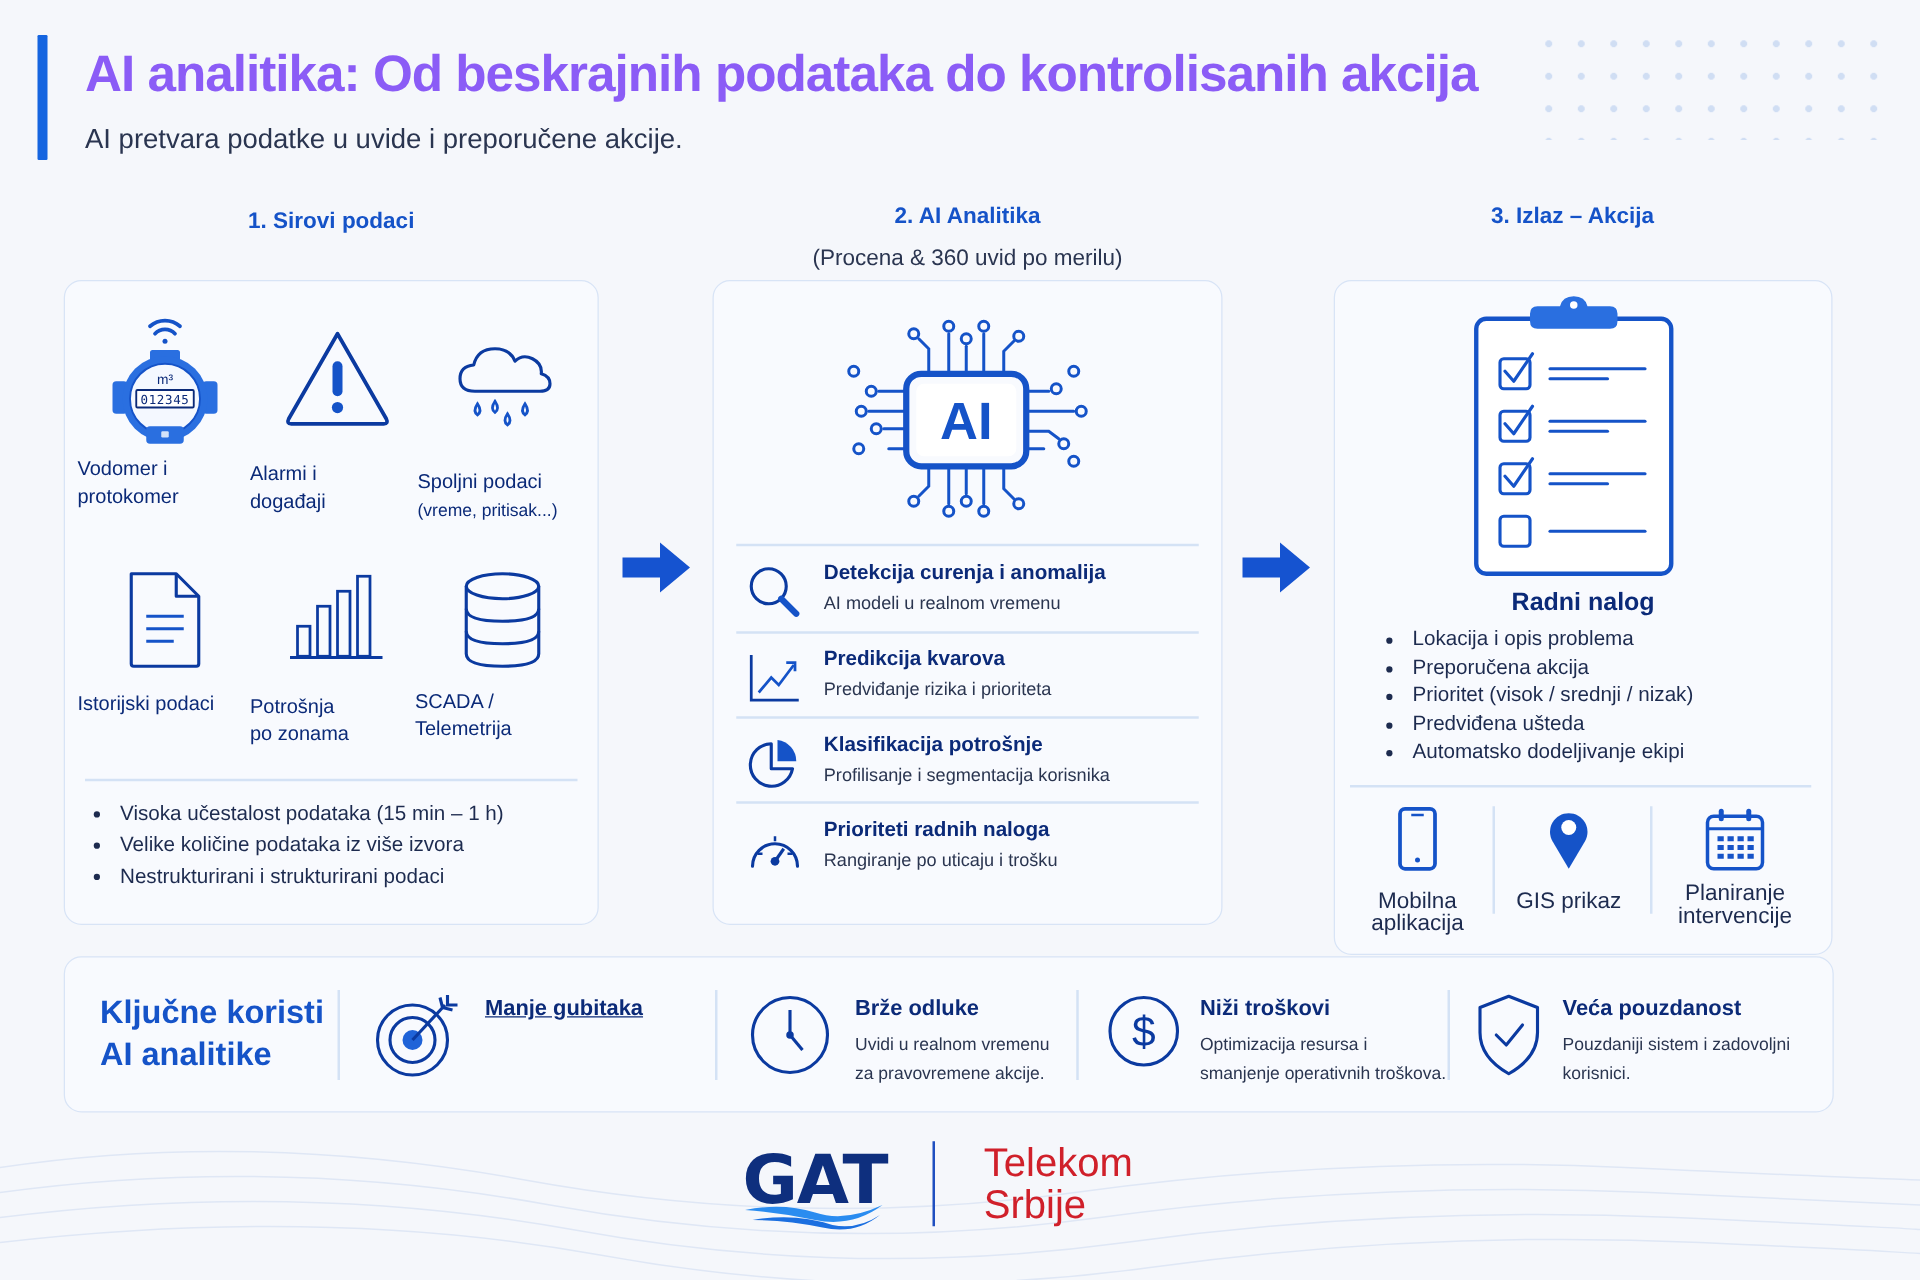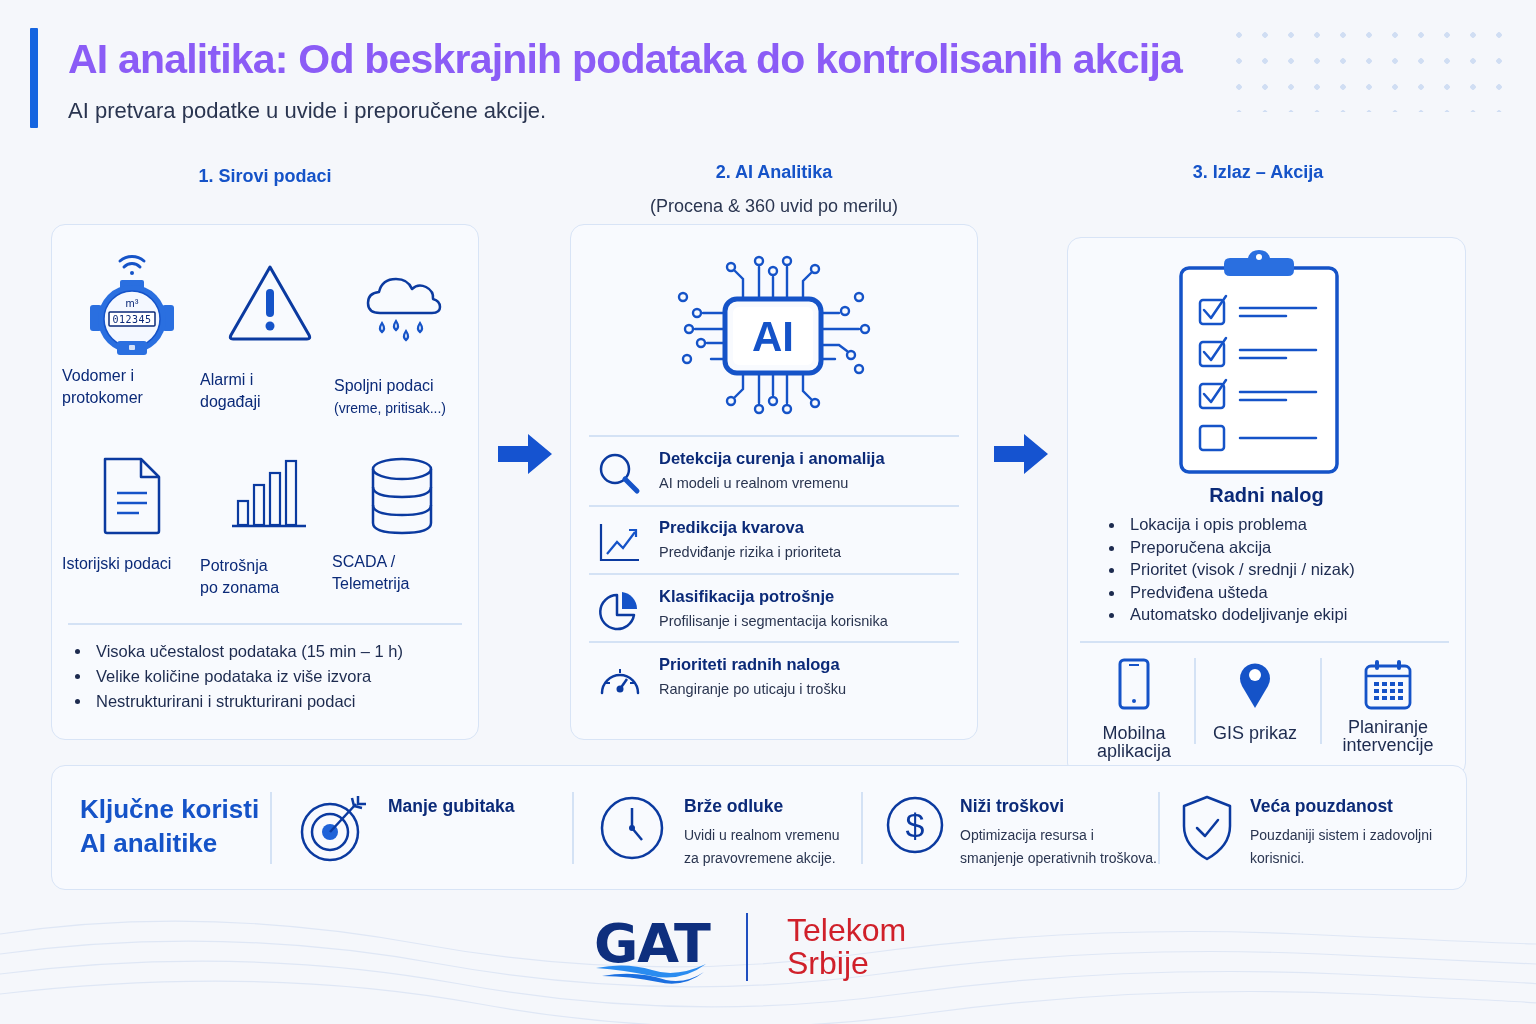--- a/index.html
+++ b/index.html
@@ -266,21 +266,21 @@
     </svg>
     <div class="feat-title">Prioriteti radnih naloga</div>
     <div class="feat-desc">Rangiranje po uticaju i trošku</div>
   </div>
 </div>
 
 <svg class="arrow" style="left:992px;top:432px;" width="60" height="44" viewBox="0 0 60 44">
   <path d="M2 14 L32 14 L32 2 L56 22 L32 42 L32 30 L2 30 Z" fill="#1553d0"></path>
 </svg>
 
-<div class="card" style="left:1067px;top:237px;width:399px;height:540px;">
+<div class="card" style="left:1067px;top:224px;width:399px;height:540px;">
   <svg style="position:absolute;left:108px;top:10px;" width="166" height="228" viewBox="0 0 166 228">
     <rect x="5" y="20" width="156" height="204" rx="8" fill="#ffffff" stroke="#1553c8" stroke-width="3.5"></rect>
     <path d="M48 16 Q48 10 54 10 L72 10 Q74 2 83 2 Q92 2 94 10 L112 10 Q118 10 118 16 L118 22 Q118 28 112 28 L54 28 Q48 28 48 22 Z" fill="#2a6fe0"></path>
     <circle cx="83" cy="9" r="3" fill="#ffffff"></circle>
     <g fill="none" stroke="#1553c8" stroke-width="2.5" stroke-linecap="round" stroke-linejoin="round">
       <rect x="24" y="52" width="24" height="24" rx="3"></rect>
         <path d="M28 62 L35 70 L50 48"></path>
       <line x1="64" y1="60" x2="140" y2="60"></line>
         <line x1="64" y1="68" x2="110" y2="68"></line>
       <rect x="24" y="94" width="24" height="24" rx="3"></rect>
@@ -362,21 +362,21 @@
   <div class="vsep" style="left:218px;top:26px;height:72px;"></div>
 
   <div class="ben" style="left:240px;width:280px;">
     <svg style="left:4px;" width="72" height="68" viewBox="0 0 72 68">
       <circle cx="34" cy="38" r="28" fill="none" stroke="#0b3aa0" stroke-width="2.5"></circle>
       <circle cx="34" cy="38" r="18" fill="none" stroke="#0b3aa0" stroke-width="2.5"></circle>
       <circle cx="34" cy="38" r="8" fill="#1f63d8"></circle>
       <line x1="34" y1="38" x2="60" y2="10" stroke="#0b3aa0" stroke-width="2.5"></line>
       <path d="M56 4 L58 12 L66 14 M62 2 L62 10 L70 10" fill="none" stroke="#0b3aa0" stroke-width="2.5"></path>
     </svg>
-    <div class="ben-title" style="left:96px;">Manje gubitaka</div>
+    <div class="ben-title" style="left:96px;text-decoration:underline;">Manje gubitaka</div>
   </div>
   <div class="vsep" style="left:520px;top:26px;height:72px;"></div>
 
   <div class="ben" style="left:540px;width:270px;">
     <svg style="left:6px;" width="68" height="68" viewBox="0 0 68 68">
       <circle cx="34" cy="34" r="30" fill="none" stroke="#0b3aa0" stroke-width="2.5"></circle>
       <line x1="34" y1="34" x2="34" y2="14" stroke="#0b3aa0" stroke-width="2.5"></line>
       <line x1="34" y1="34" x2="44" y2="46" stroke="#0b3aa0" stroke-width="2.5"></line>
       <circle cx="34" cy="34" r="3" fill="#0b3aa0"></circle>
     </svg>

